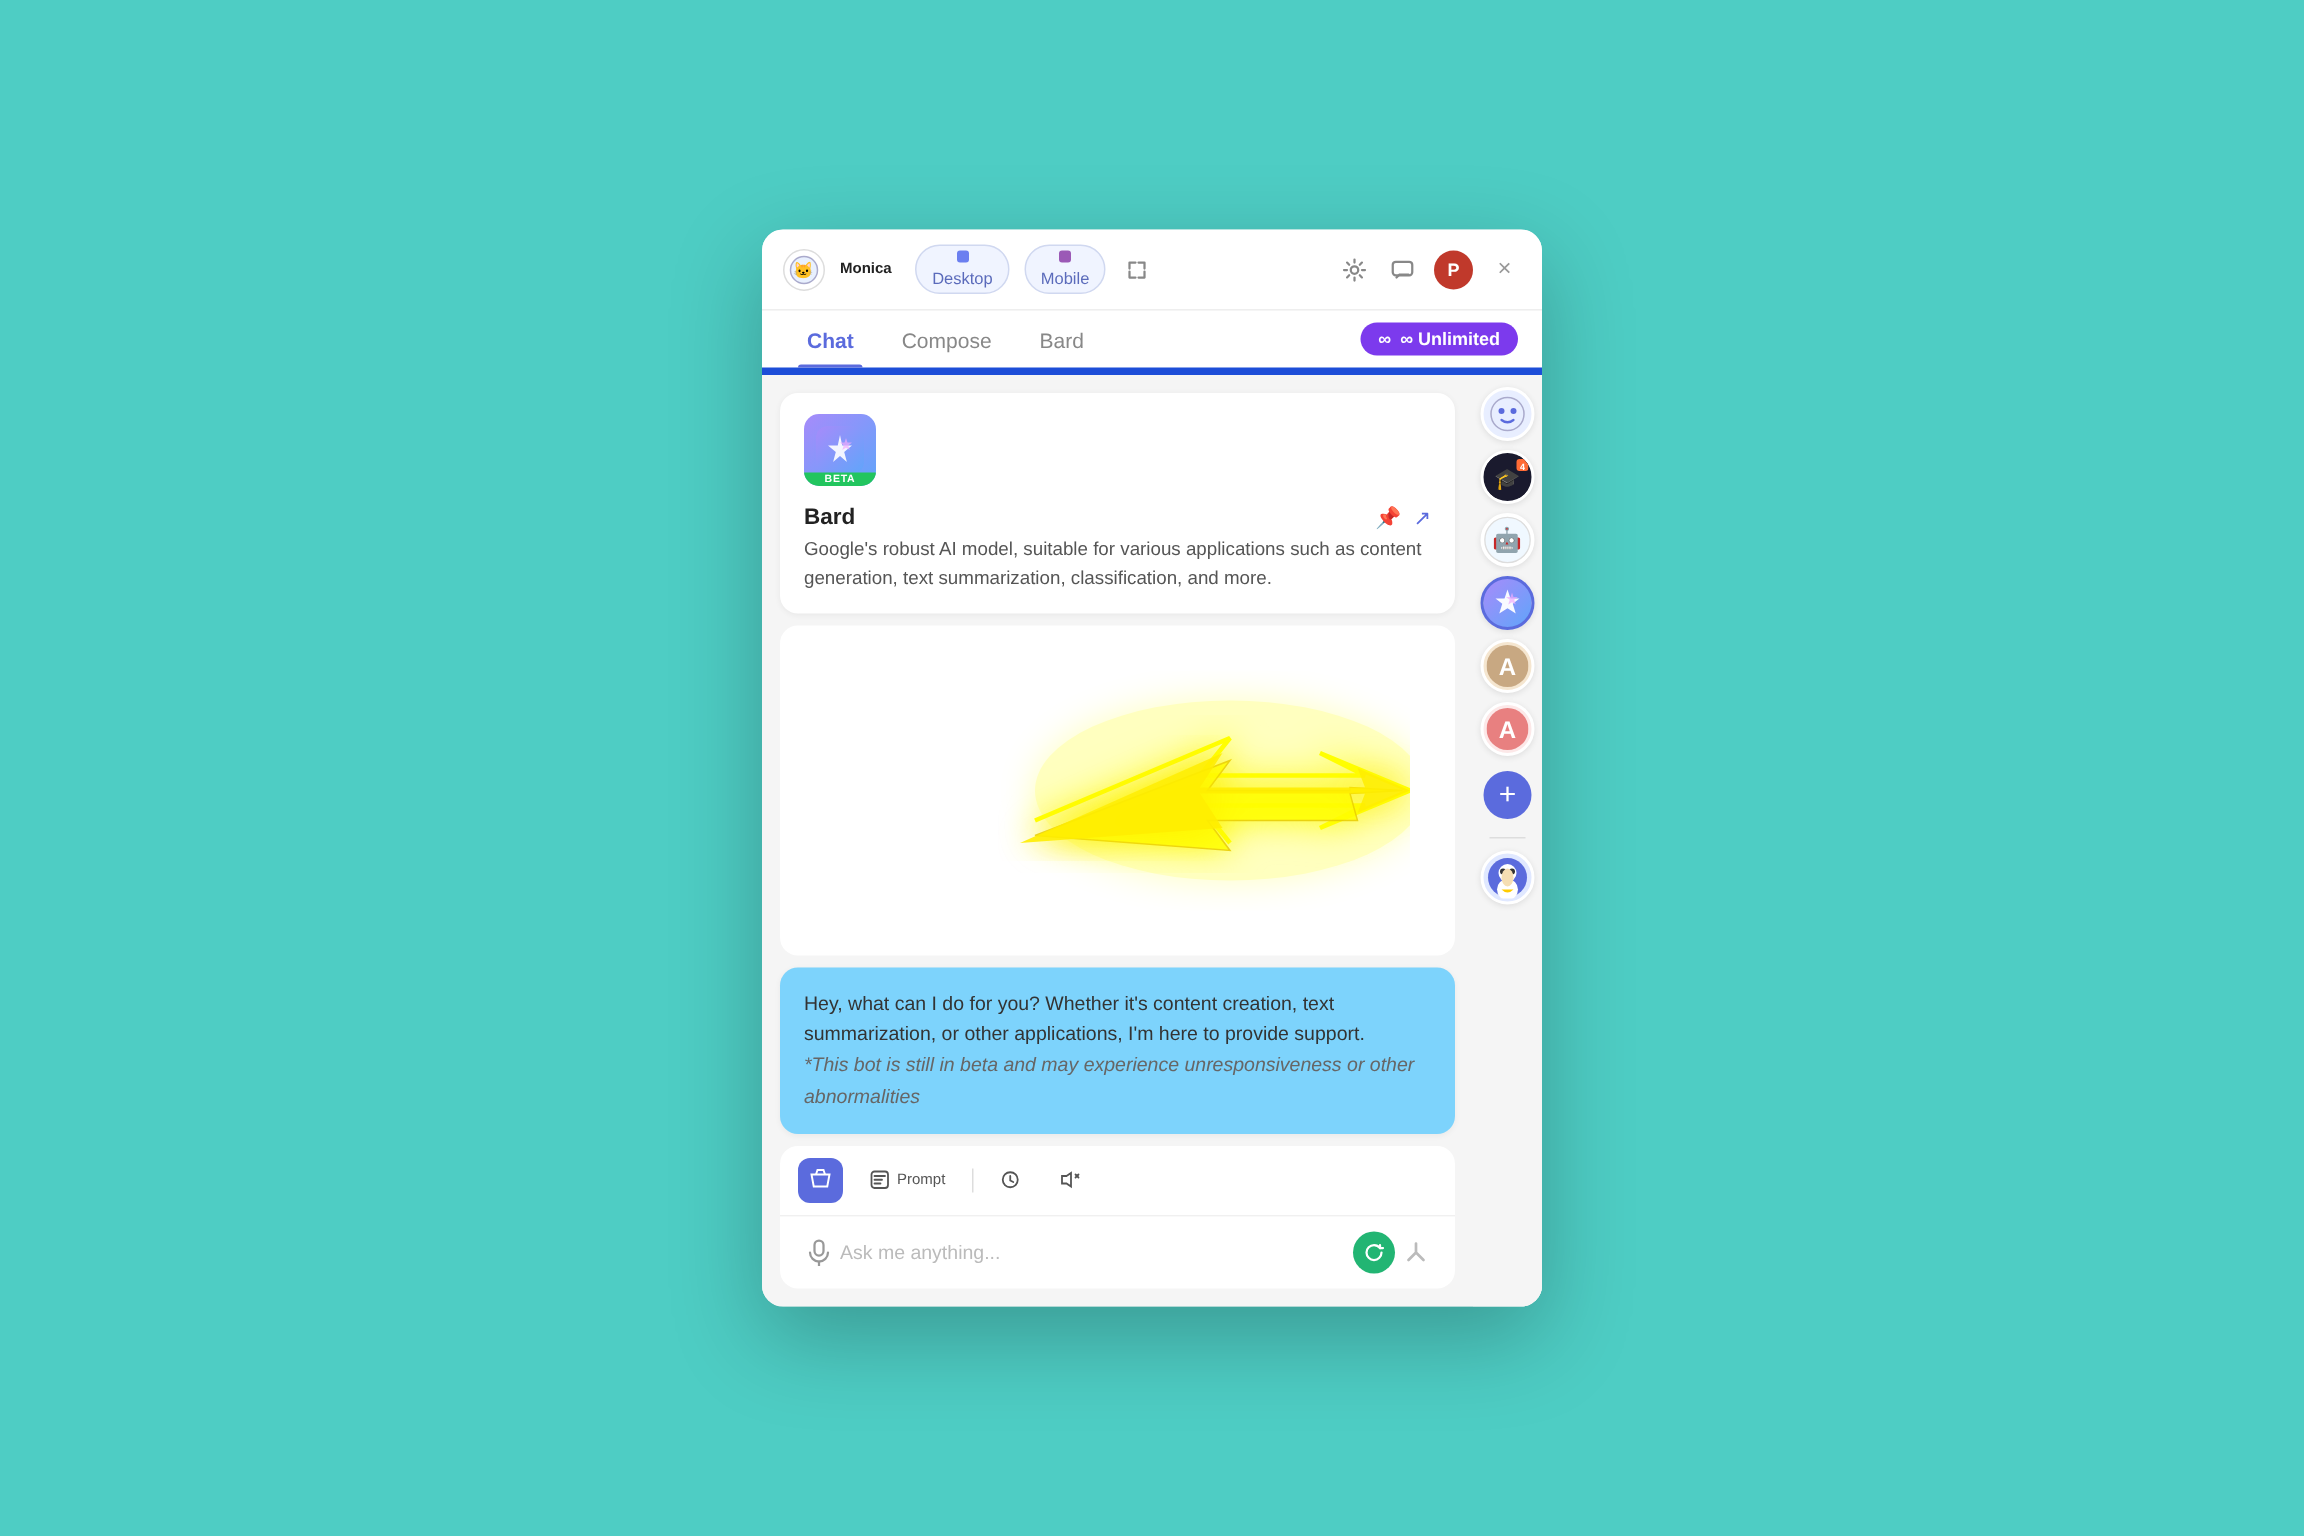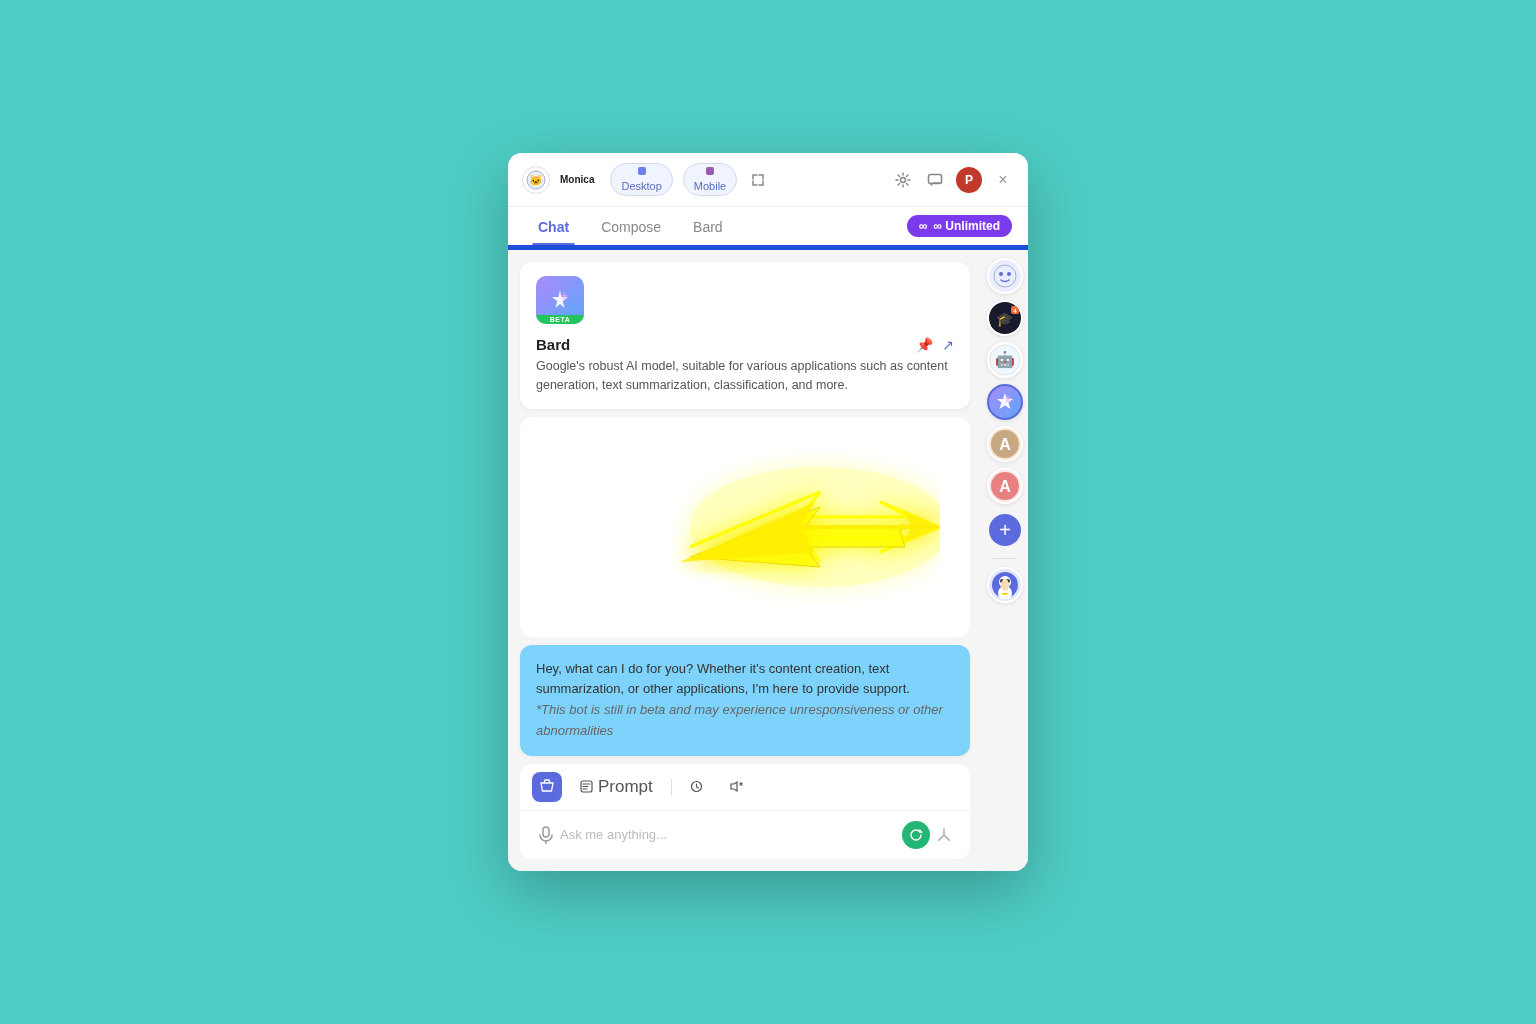--- a/index.html
+++ b/index.html
@@ -306,21 +306,21 @@
       align-items: center;
       justify-content: center;
       font-size: 14px;
       cursor: pointer;
     }
 
     .toolbar-text-btn {
       display: flex;
       align-items: center;
       gap: 5px;
-      font-size: 17px;
+      font-size: 10px;
       color: #555;
       cursor: pointer;
       padding: 4px 8px;
       border-radius: 6px;
     }
 
     .toolbar-divider {
       width: 1px;
       height: 16px;
       background: #ddd;

